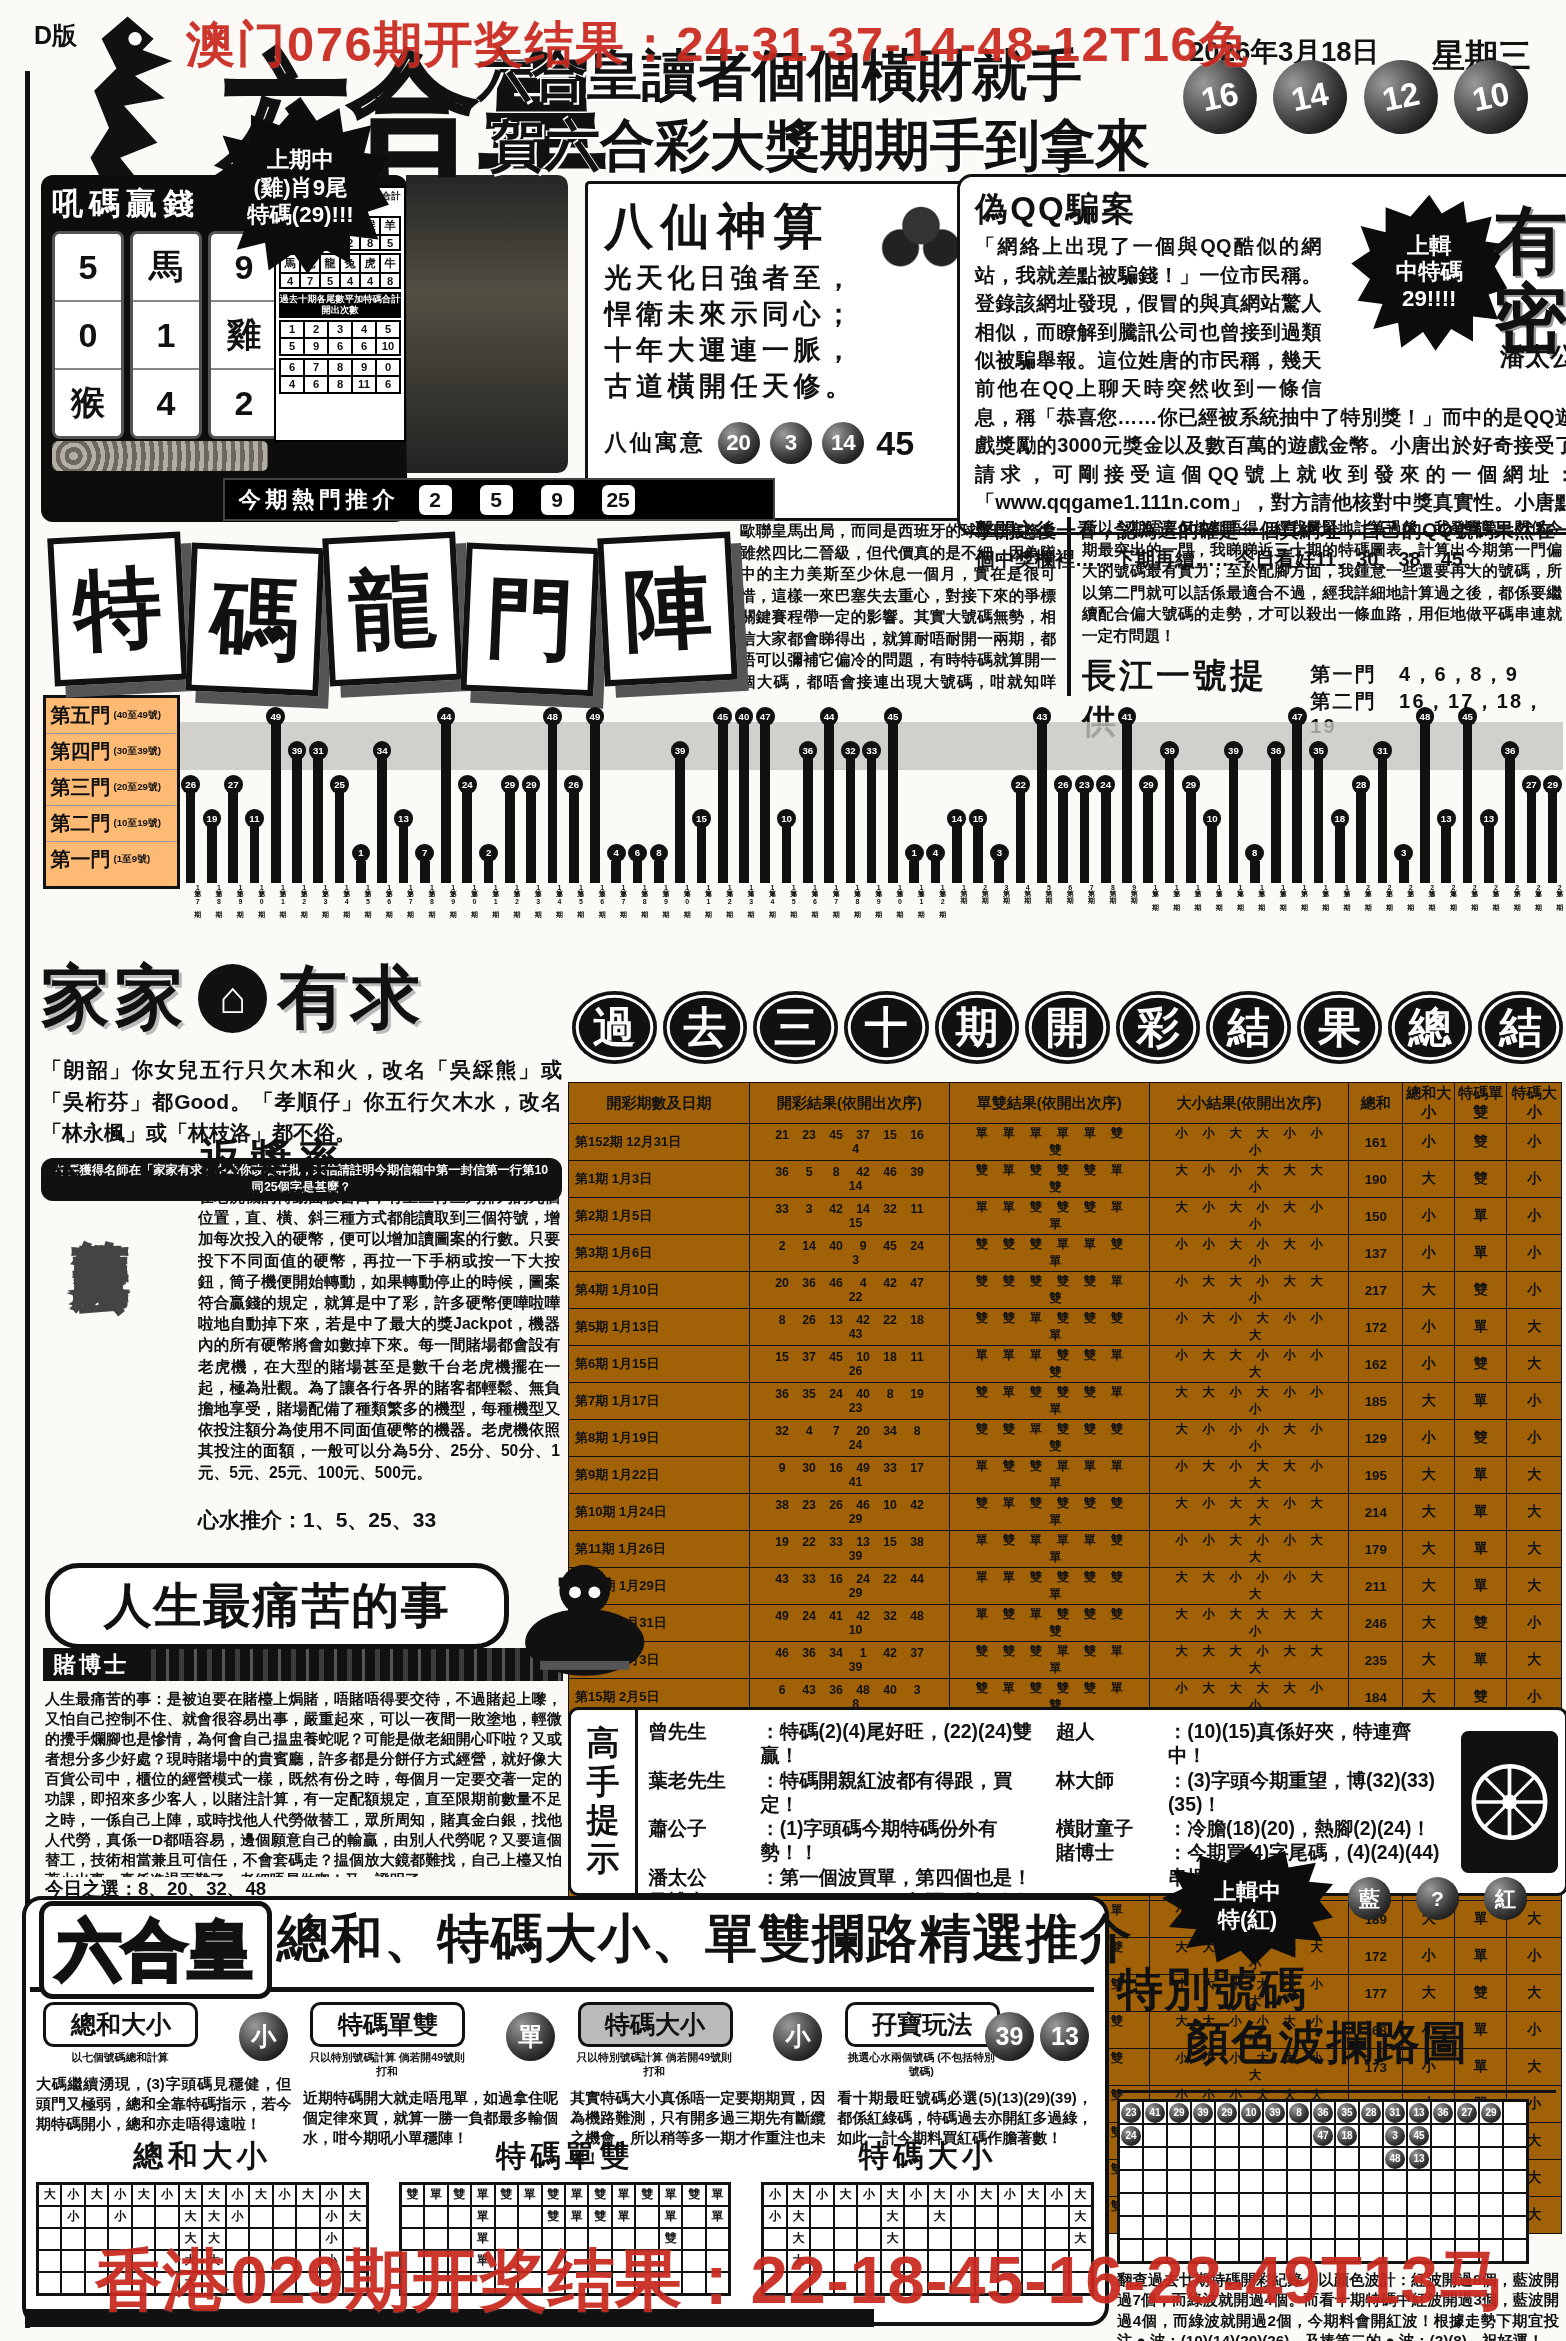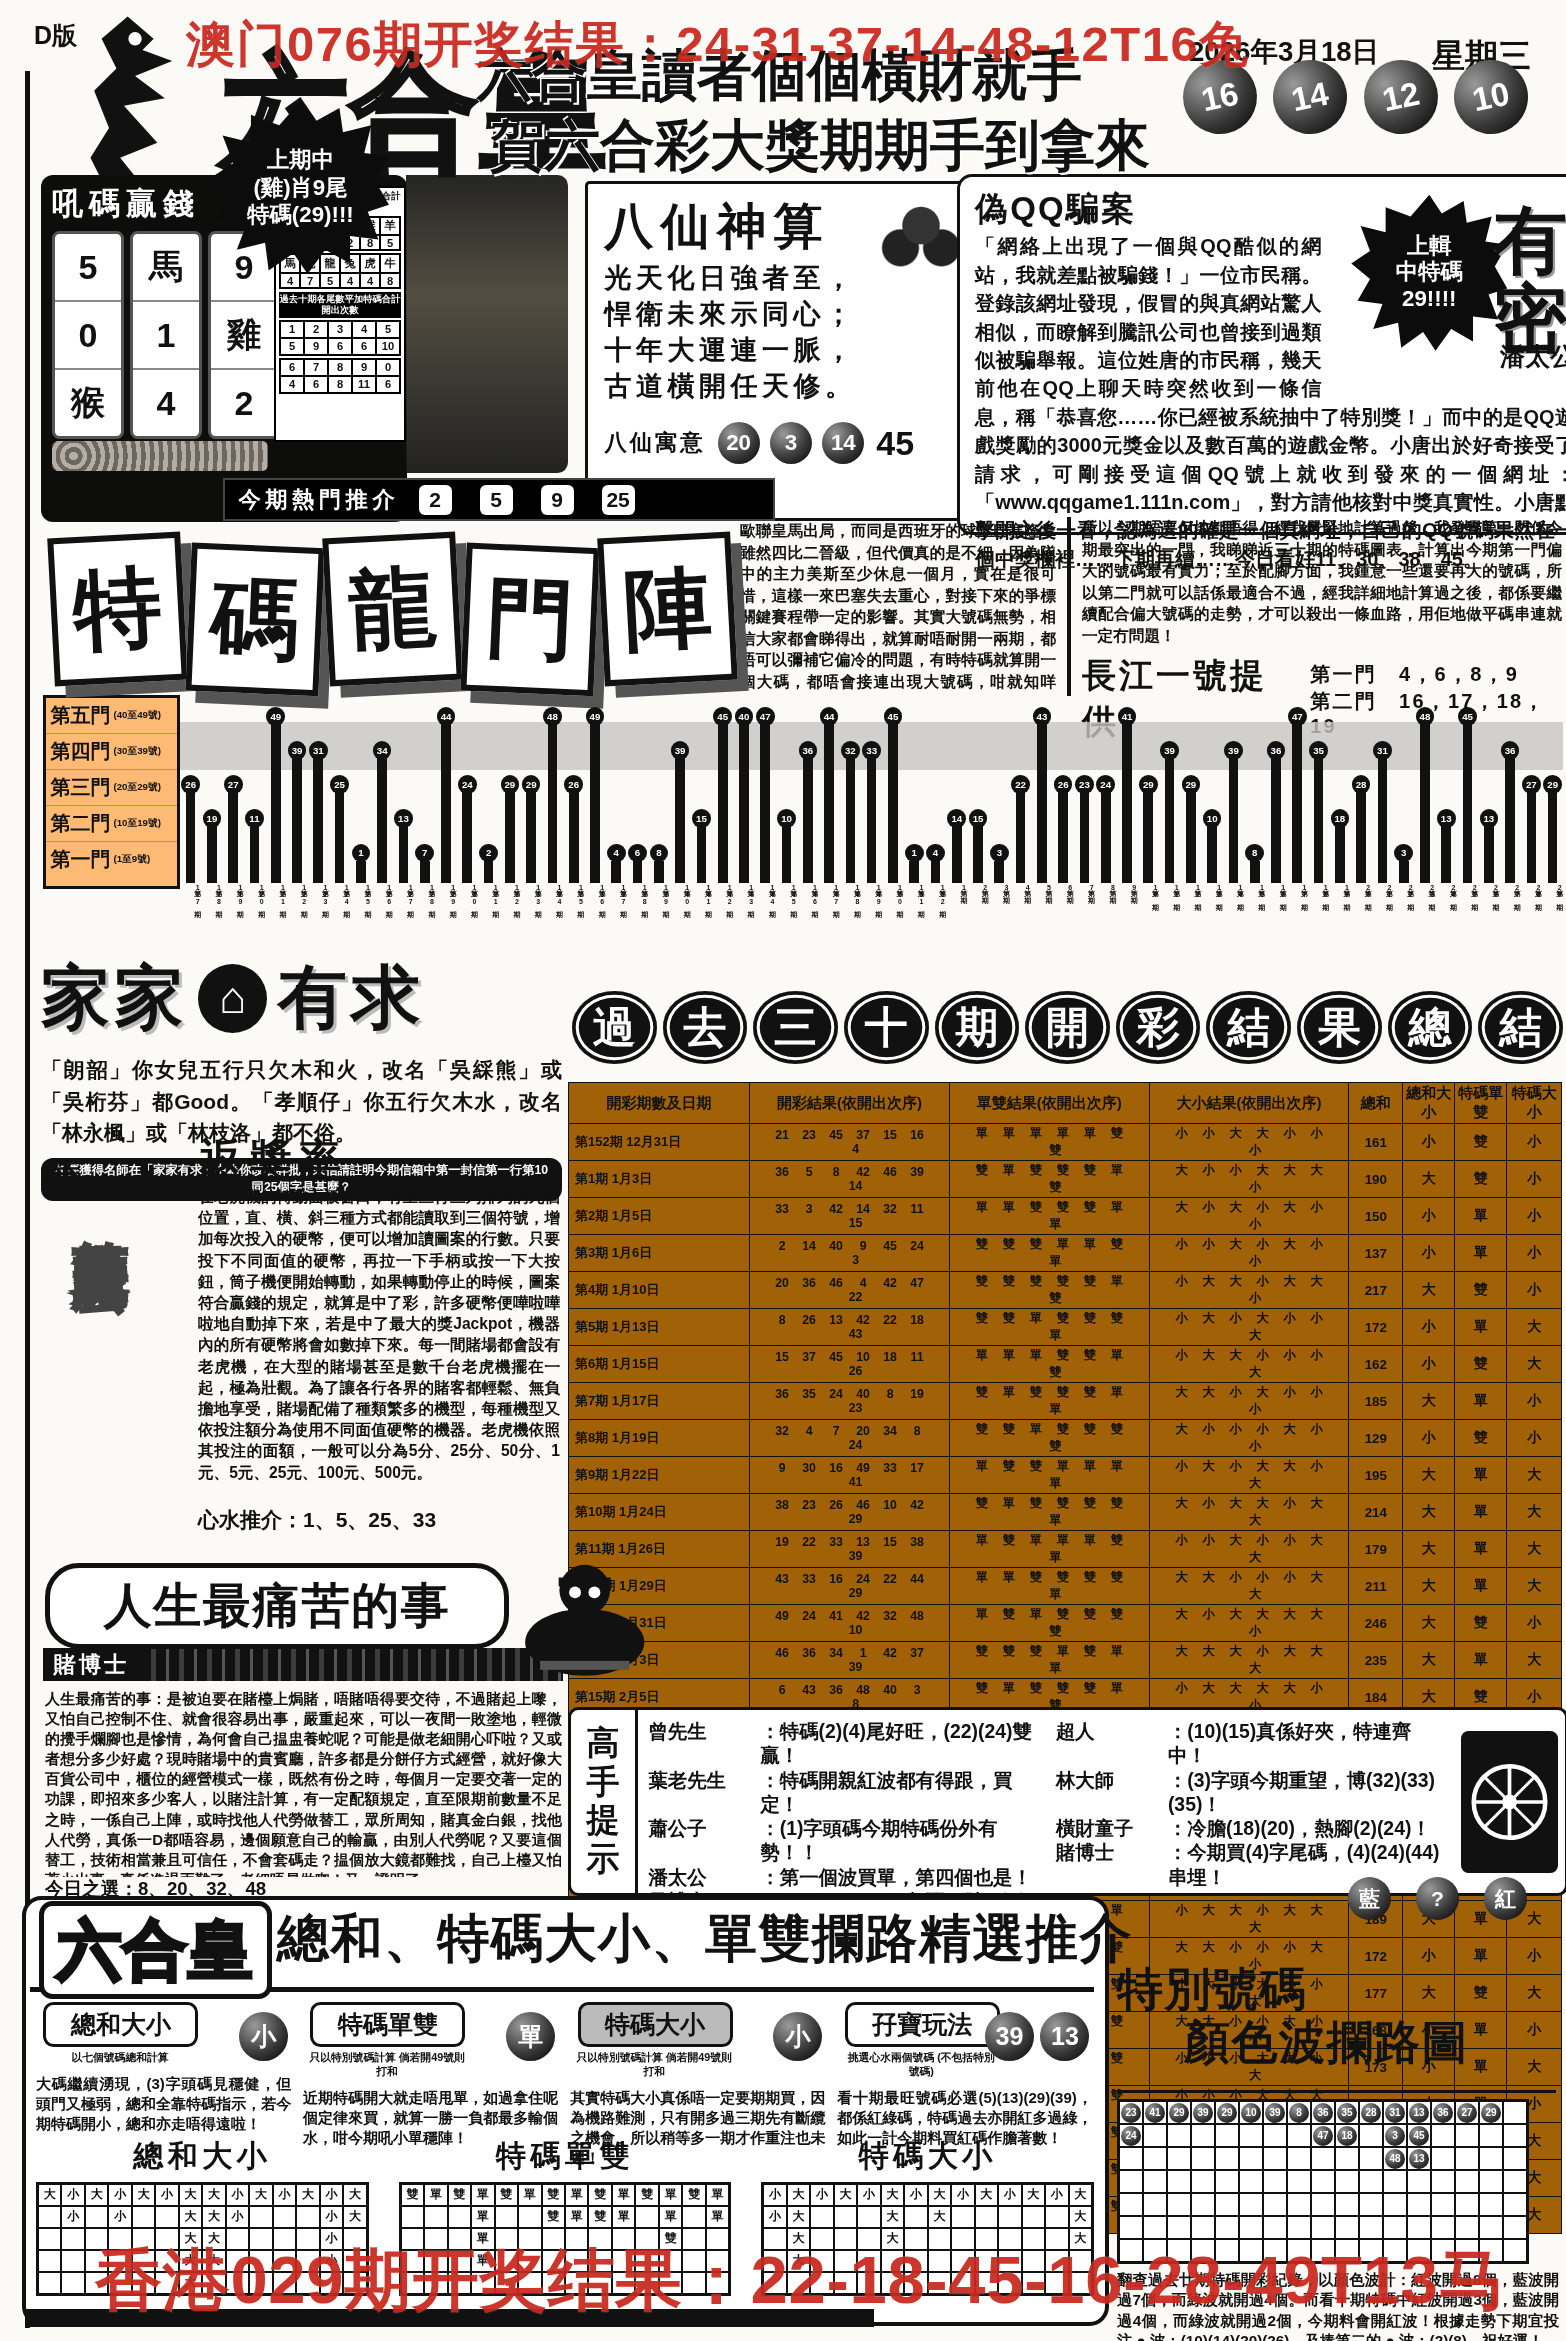--- a/index.html
+++ b/index.html
@@ -1415,20 +1415,24 @@
           <span></span>
           <span></span>
           <span></span>
           <span></span>
           <span></span>
           <span></span>
         </div>
       </div>
     </div>
 
+  <div class="abs starburst cc-badge" id="cc-badge">
+      <div>上輯中</div>
+      <div>特(紅)</div>
+    </div>
   <div class="abs cc-balls" id="cc-balls">
       <div class="ball cc-ball">藍</div>
       <div class="ball cc-ball">?</div>
       <div class="ball cc-ball">紅</div>
     </div>
   <div class="abs cc-title">
     <div>特別號碼</div>
     <div class="ind">顏色波攔路圖</div>
   </div>
   <div class="abs cc-rule"></div>

